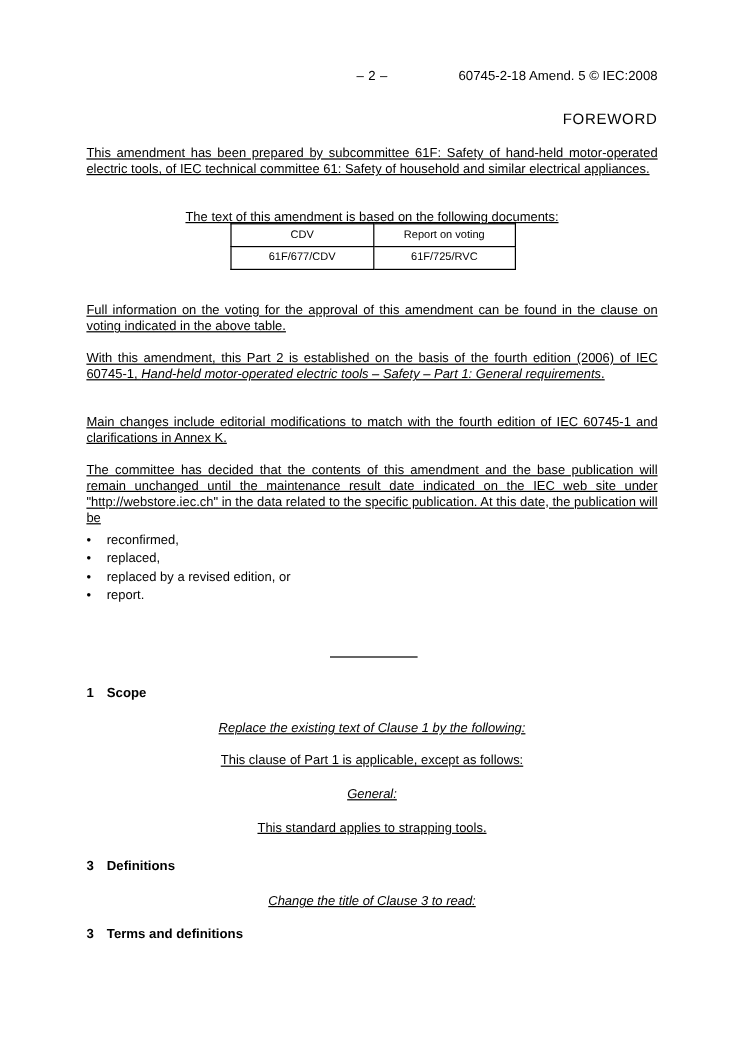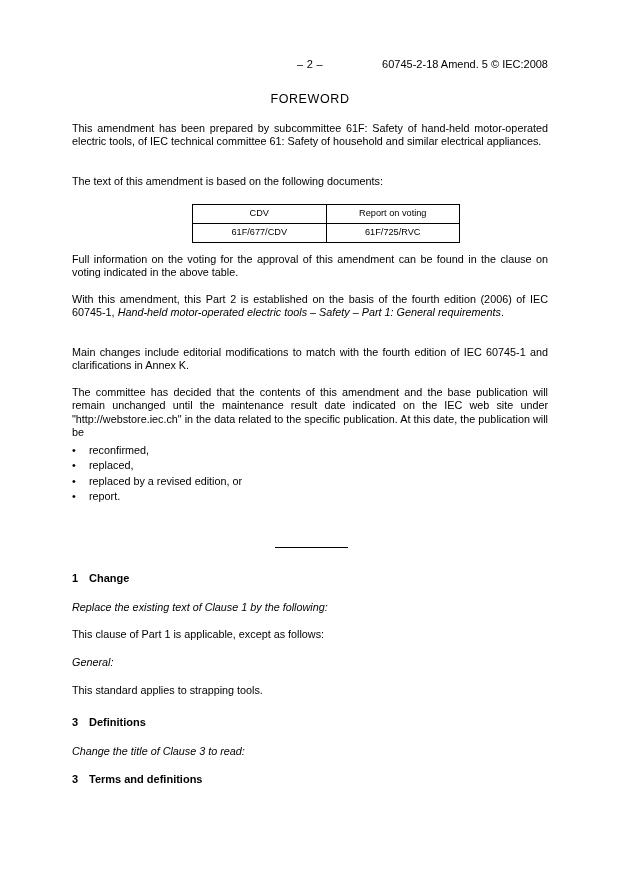--- a/index.html
+++ b/index.html
@@ -44,45 +44,46 @@
     text-align: right;
     white-space: nowrap;
   }
 
   
   .foreword-title {
     position: absolute;
     left: 72px;
     top: 92px;
     width: 476px;
-    text-align: center;
+    text-align: right;
     font-size: 12.5px;
     font-weight: normal;
     letter-spacing: 0.6px;
     margin: 0;
   }
 
   
   .body-block {
     position: absolute;
     left: 72px;
     width: 476px;
     font-size: 10.8px;
     line-height: 13.3px;
     text-align: justify;
-  }
-  .body-block.nojust { text-align: left; }
+    text-decoration: underline;
+  }
+  .body-block.nojust { text-align: center; }
   .italic { font-style: italic; }
 
   
   .doc-table {
     position: absolute;
     left: 192px;
-    top: 204px;
-    width: 268px;
+    top: 186px;
+    width: 238px;
     border-collapse: collapse;
     font-size: 9.2px;
   }
   .doc-table td {
     border: 1px solid #000000;
     text-align: center;
     padding: 3px 2px 4px 2px;
     line-height: 11px;
     height: 11px;
   }
@@ -189,21 +190,21 @@
     </div>
     <div class="bullet-row">
       <span class="dot">•</span>
       <span>report.</span>
     </div>
   </div>
 
   <div class="separator"></div>
 
   <div class="clause-heading" style="top:571px;">
-    <span class="num">1</span><span>Change</span>
+    <span class="num">1</span><span>Scope</span>
   </div>
 
   <div class="body-block nojust italic" style="top:601px;">Replace the existing text of Clause 1 by the following:</div>
 
   <div class="body-block nojust" style="top:628px;">This clause of Part 1 is applicable, except as follows:</div>
 
   <div class="body-block nojust italic" style="top:656px;">General:</div>
 
   <div class="body-block nojust" style="top:684px;">This standard applies to strapping tools.</div>
 

